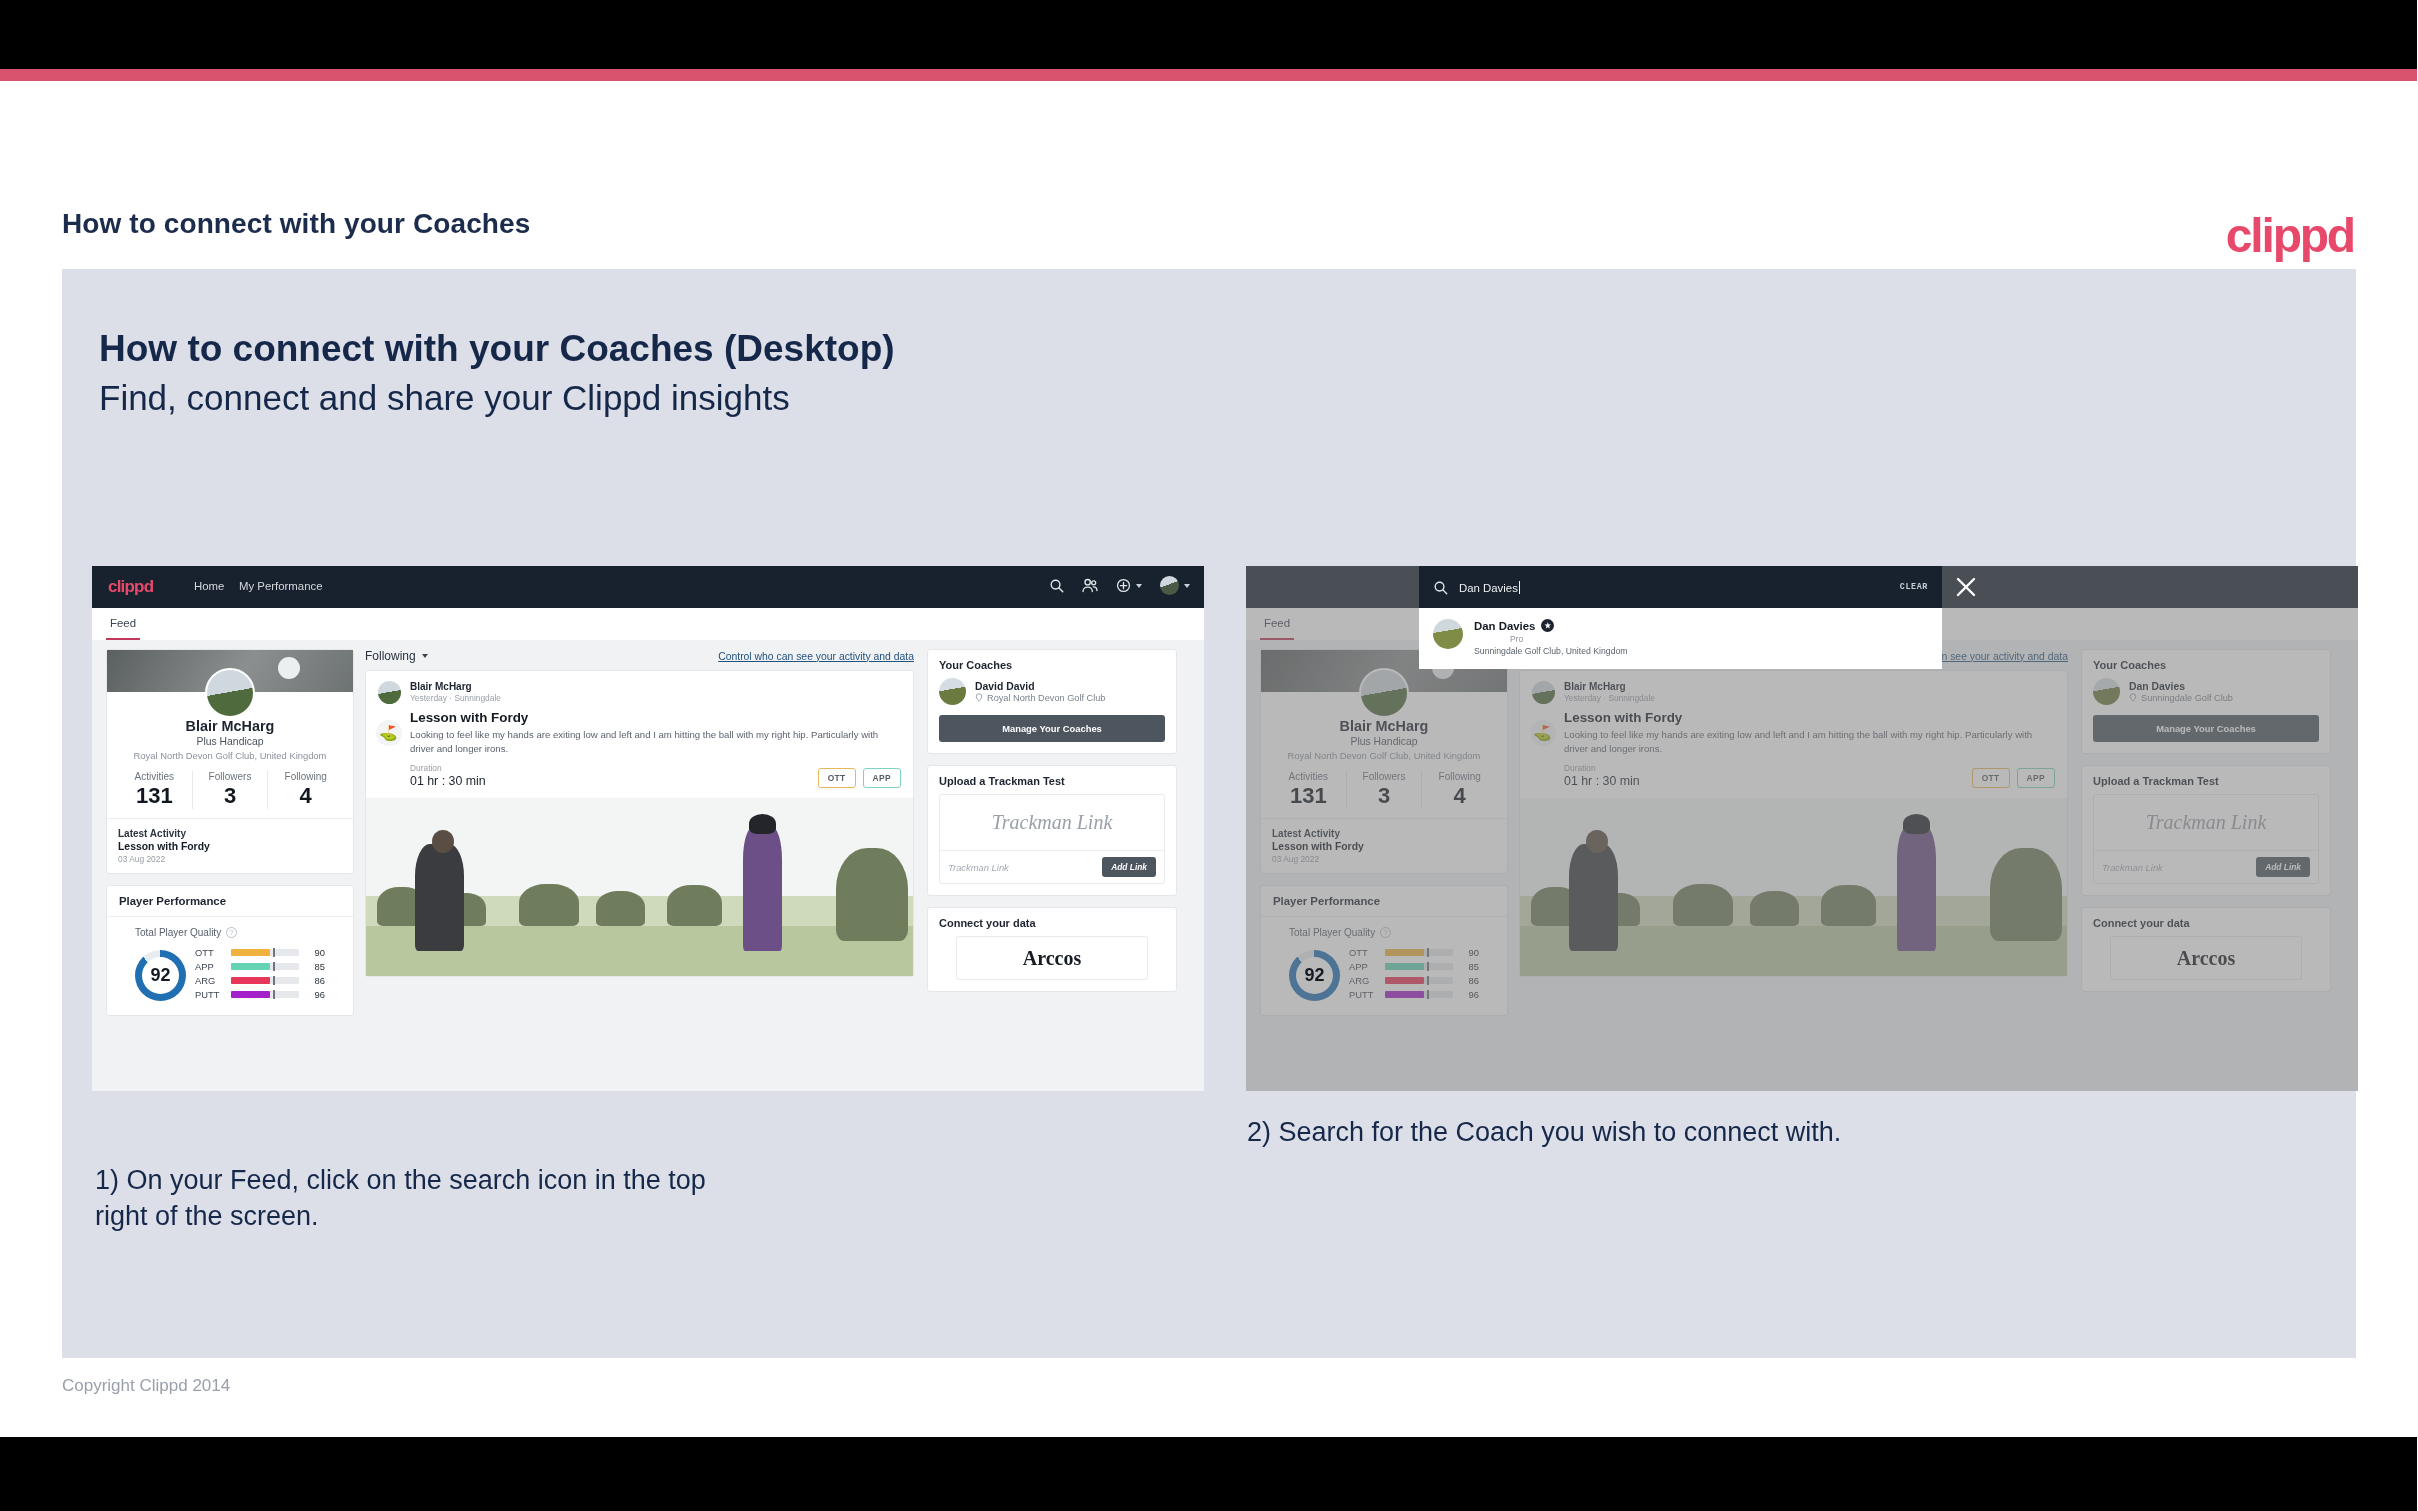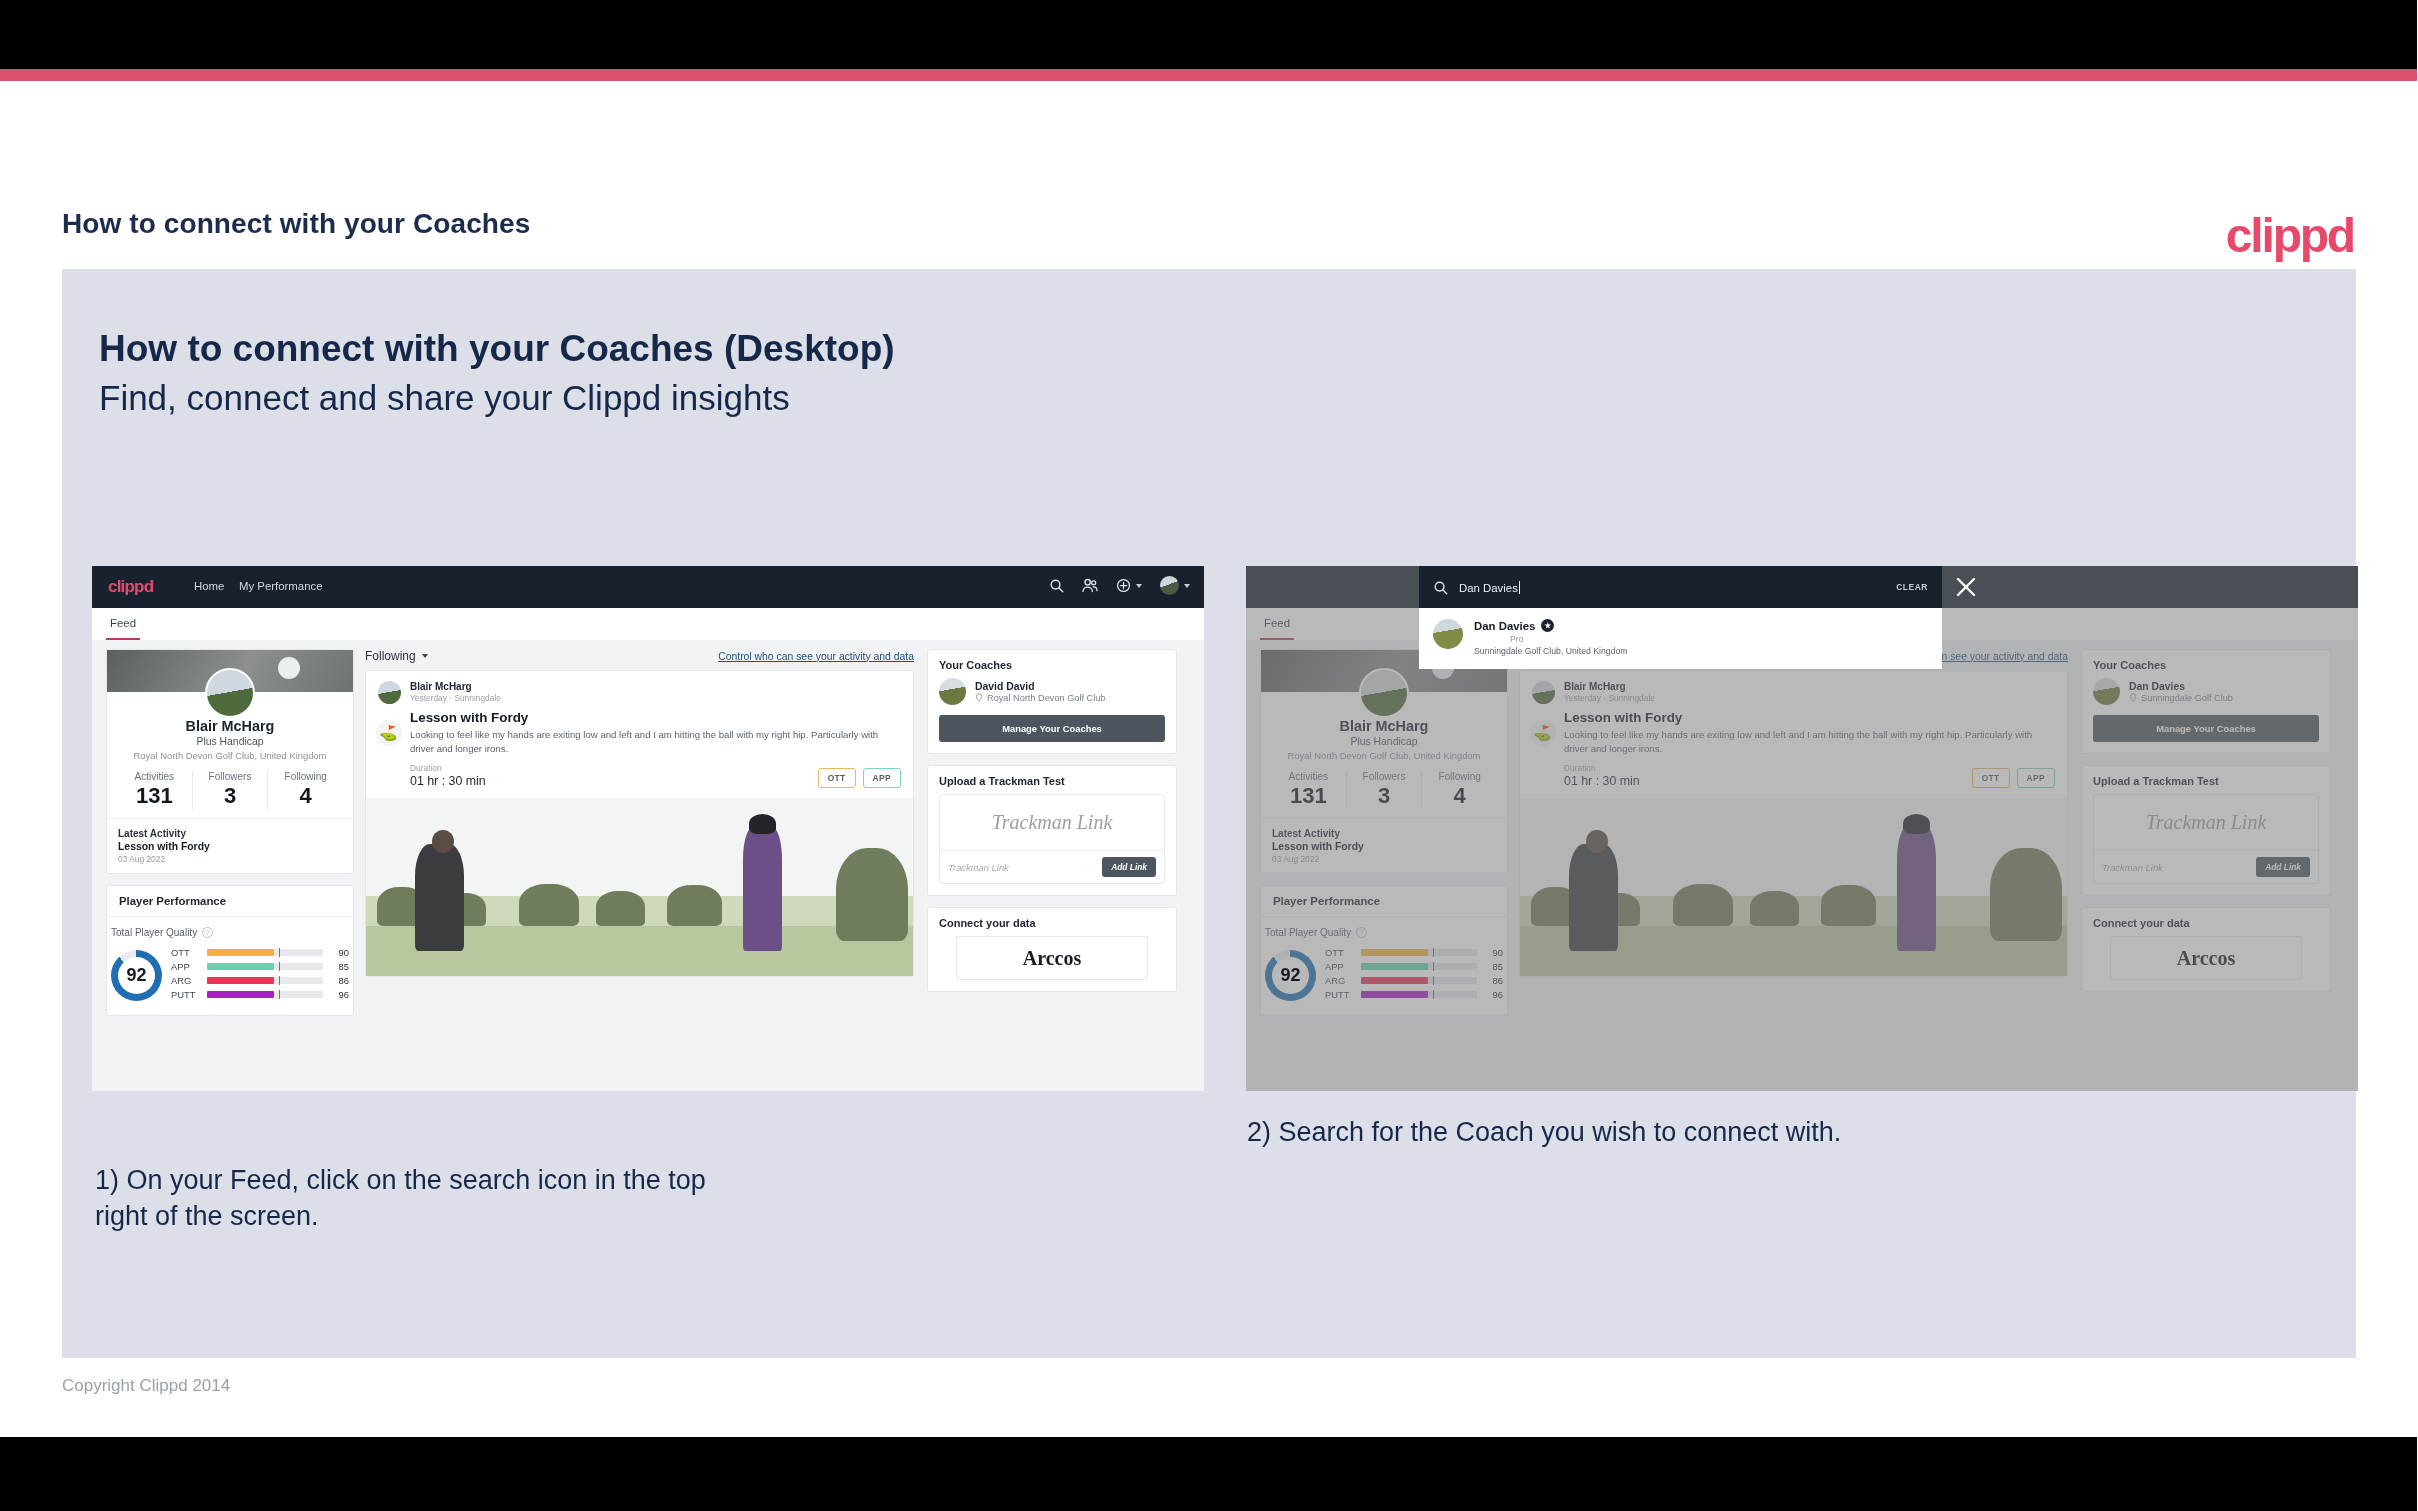--- a/index.html
+++ b/index.html
@@ -86,21 +86,21 @@
   .stat-l { font-size:10px; color:#6a727d; }
   .stat-v { font-size:22px; font-weight:700; color:#12171f; margin-top:1px; }
   .latest { border-top:1px solid #eceef1; padding:9px 11px; text-align:left; }
   .lat-l { font-size:10px; font-weight:700; color:#2c3440; }
   .lat-t { font-size:10.4px; font-weight:700; color:#151b24; margin-top:2px; }
   .lat-d { font-size:8.4px; color:#979da6; margin-top:2px; }
 
   .pp { margin-top:11px; }
   .pp-h { padding:9px 12px; font-size:11.4px; font-weight:700; color:#1d2430;
           border-bottom:1px solid #eceef1; }
-  .pp-b { padding:10px 4px 12px; }
+  .pp-b { padding:10px 28px 12px; }
   .pp-t { font-size:10px; color:#59616c; display:flex; align-items:center; gap:5px; }
   .qmark { width:11px;height:11px;border-radius:50%;border:1px solid #b9bfc7;
            font-size:7.4px;line-height:9px;text-align:center;color:#b9bfc7; }
   .pp-row { display:flex; align-items:center; gap:9px; margin-top:9px; }
   .ring { width:51px;height:51px;border-radius:50%;
           background:conic-gradient(#1f6fb2 0 88%, #e9ecef 88% 100%);
           display:flex;align-items:center;justify-content:center;position:relative;flex:none; }
   .ring::after { content:""; position:absolute; inset:7px; border-radius:50%; background:#fff; }
   .ring span { position:relative; z-index:1; font-size:18px; font-weight:600; color:#151b24; }
   .bars { flex:1; }
@@ -162,21 +162,21 @@
             height:44px; display:flex; align-items:center; justify-content:center;
             font-family:"Liberation Serif", serif; font-size:20px; font-weight:700; color:#171c24; }
 
   
   .dim { position:absolute; inset:0; background:rgba(120,120,120,.52); pointer-events:none; }
   .searchbar { position:absolute; top:0; left:173px; width:523px; height:42px; background:#18222e;
                display:flex; align-items:center; padding:0 14px; gap:11px; z-index:5; }
   .s-input { flex:1; font-size:11.4px; color:#eef1f4; }
   .s-caret { display:inline-block; width:1px; height:13px; background:#eef1f4;
              vertical-align:-2px; margin-left:1px; }
-  .s-clear { font-size:8.4px; font-weight:700; color:#c9ced5; letter-spacing:0.6px; }
+  .s-clear { font-size:8.4px; font-weight:700; color:#c9ced5; letter-spacing:0.6px;font-family:Liberation Mono, monospace; }
   .s-x { position:absolute; left:708px; top:9px; z-index:6; }
   .s-res { position:absolute; top:42px; left:173px; width:523px; background:#fff; z-index:5;
            padding:11px 14px 13px; display:flex; gap:11px; }
   .s-av { width:30px;height:30px;border-radius:50%;flex:none;
           background:linear-gradient(170deg,#cfd8dc 0 40%,#7e8c45 40% 100%); }
   .s-nm { font-size:11.4px; font-weight:700; color:#141a22; display:flex; align-items:center; gap:6px; }
   .s-badge { width:13px;height:13px;border-radius:50%;background:#1d2430;color:#fff;
              font-size:7.4px;line-height:13px;text-align:center; }
   .s-ro { font-size:8.4px; color:#8e949d; margin-top:2px;padding-left:36px; }
   .s-cl { font-size:8.7px; color:#5c636d; margin-top:2px; }

